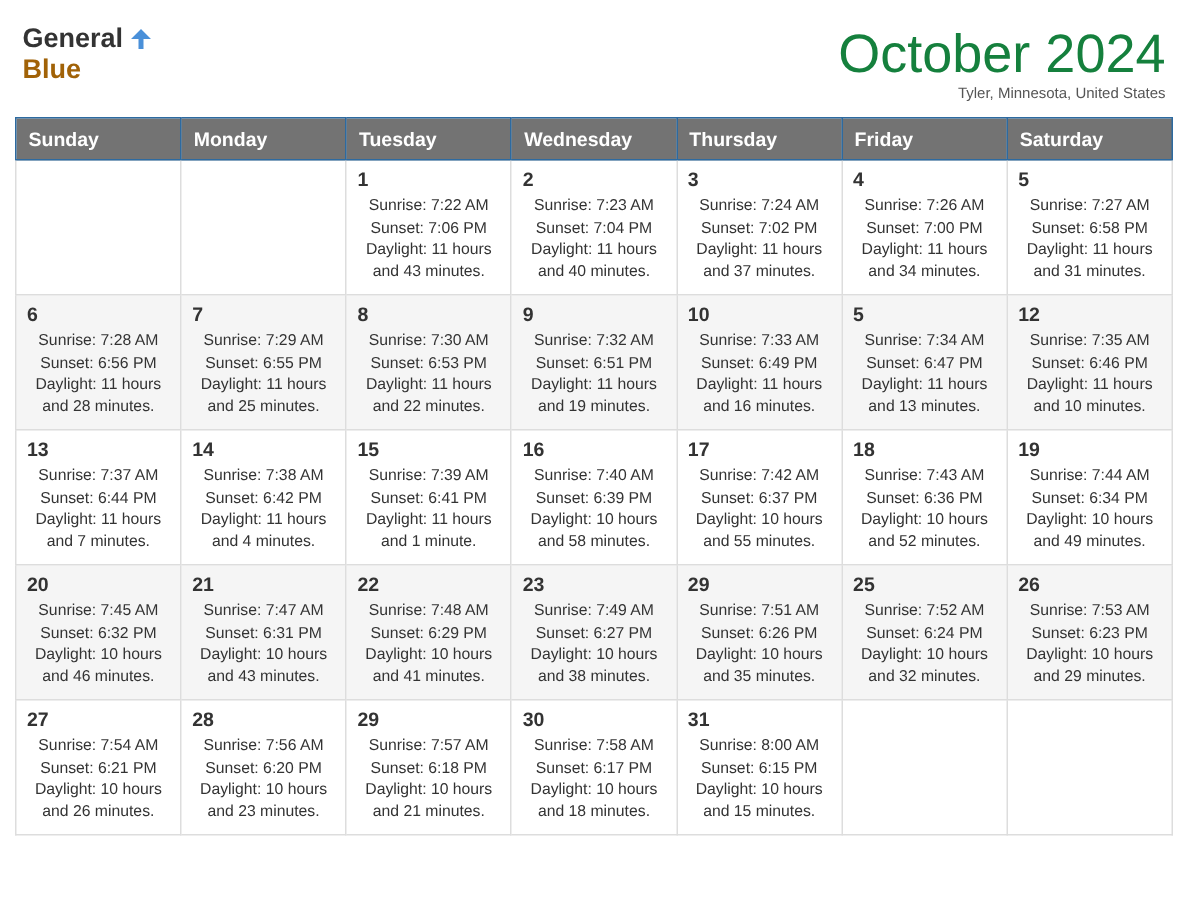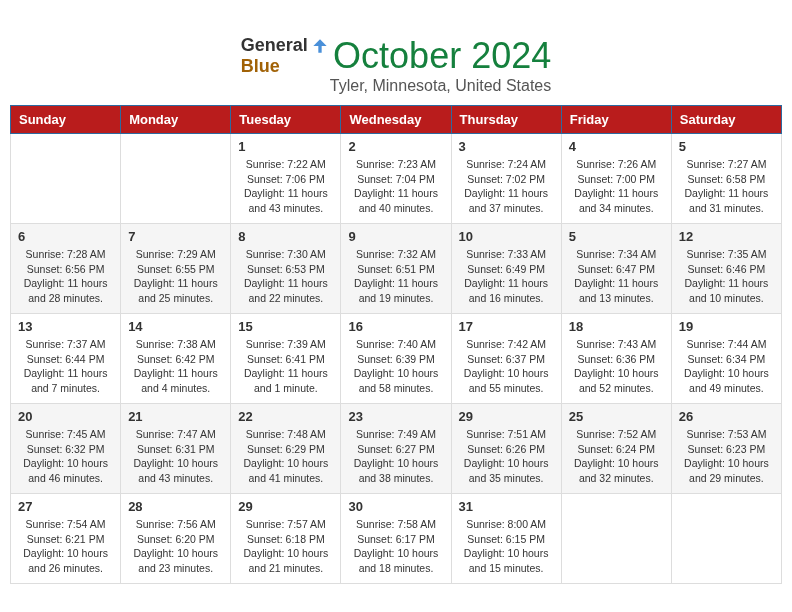--- a/index.html
+++ b/index.html
@@ -5,25 +5,24 @@
     * { box-sizing: border-box; margin: 0; padding: 0; }
     body {
       font-family: Arial, sans-serif;
       background: #fff;
       width: 792px;
       min-height: 612px;
       padding: 10px;
     }
     .header {
       display: flex;
-      justify-content: center;
+      justify-content: space-between;
       align-items: flex-start;
       margin-bottom: 10px;
       padding: 5px 5px 0 5px;
-      margin-top: 20px;
     }
     .logo {
       display: flex;
       flex-direction: column;
       align-items: flex-start;
     }
     .logo-text {
       display: flex;
       align-items: center;
     }
@@ -44,30 +43,30 @@
     }
     .title-section {
       text-align: right;
     }
     .month-title {
       font-size: 36px;
       font-weight: normal;
       color: #15803d;
     }
     .location {
-      font-size: 16px;
+      font-size: 10px;
       color: #555;
     }
     .calendar {
       width: 100%;
       border-collapse: collapse;
       border: 1px solid #ccc;
     }
     .calendar th {
-      background-color: #b91c1c;
+      background-color: #737373;
       color: white;
       text-align: left;
       padding: 6px 8px;
       font-size: 13px;
       font-weight: bold;
       border: 1px solid #2d6aa0;
     }
     .calendar td {
       vertical-align: top;
       padding: 5px 7px;

